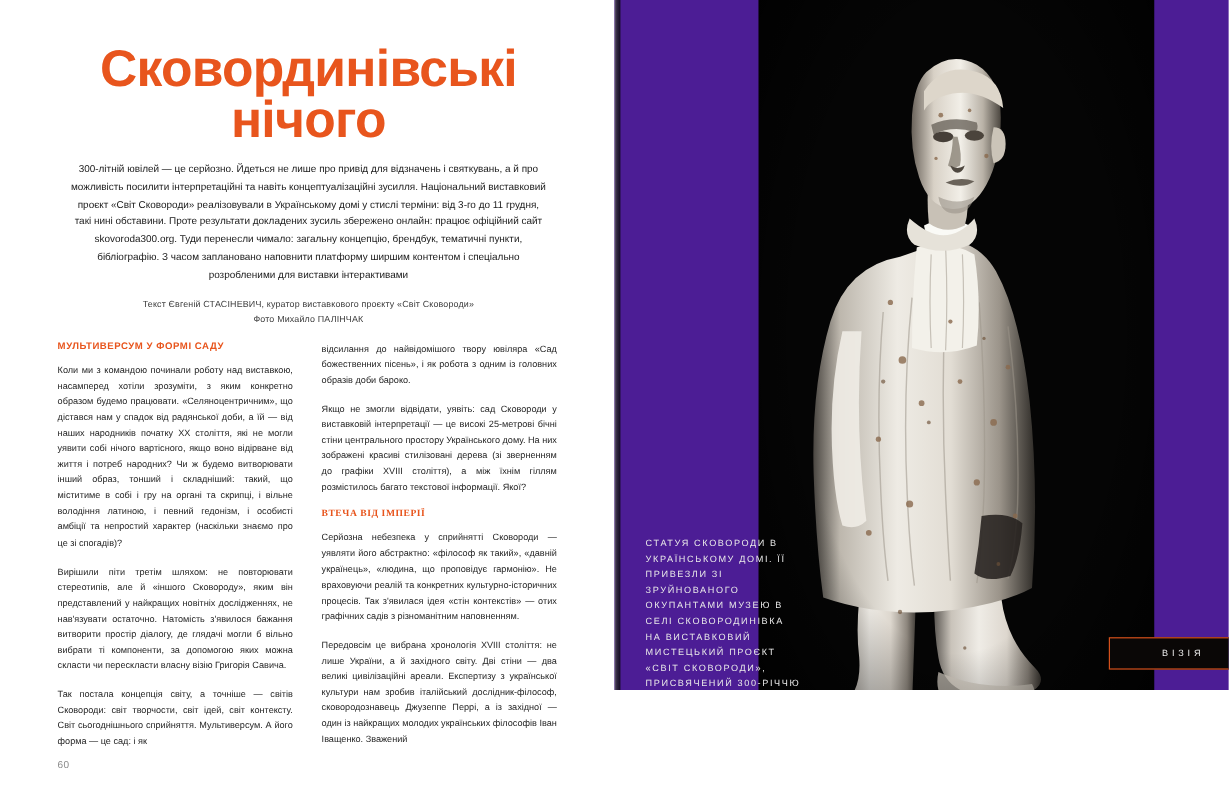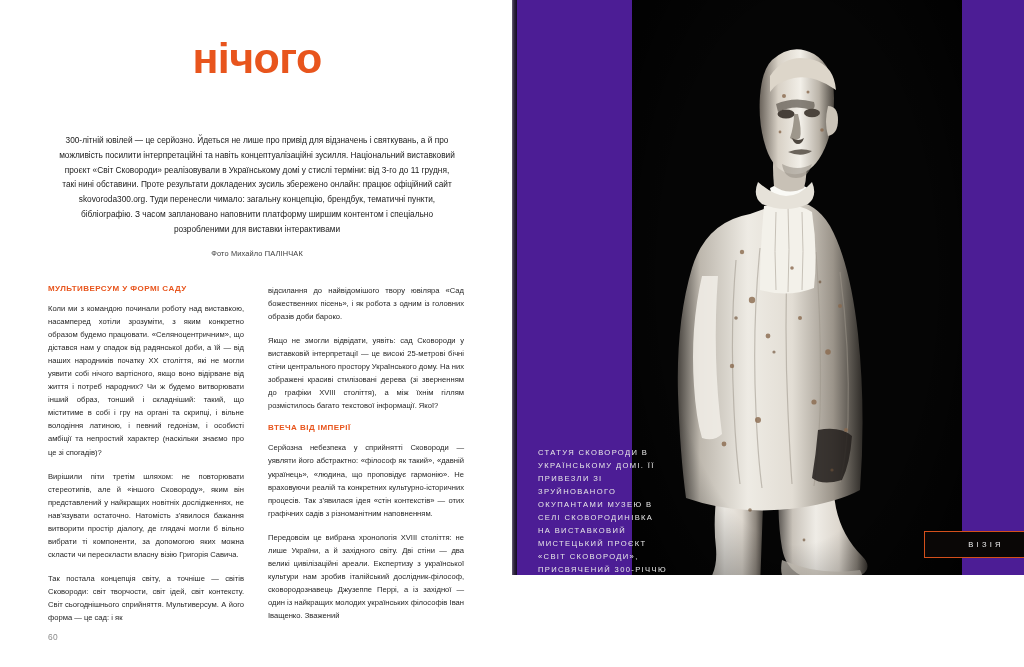--- a/index.html
+++ b/index.html
@@ -33,21 +33,21 @@
 
   .cols{position:absolute;left:48px;top:284px;width:420px;height:335px;}
   .col{position:absolute;top:0;width:196px;height:335px;}
   .col-1{left:0;}
   .col-2{left:220px;}
 
   .subhead{
     color:#e8551d;font-weight:700;font-size:8px;letter-spacing:0.45px;
     margin:0 0 9px 0;text-transform:uppercase;
   }
-  .subhead.spaced{margin-top:2px;}
+  .subhead.spaced{margin-top:2px;font-family:Liberation Serif, serif;}
   .body-p{
     font-size:7.6px;line-height:1.72;color:#262626;margin:0 0 11px 0;
     text-align:justify;hyphens:none;
   }
   .body-p:last-child{margin-bottom:0;}
 
   .folio{
     position:absolute;left:48px;top:632px;font-size:8.4px;color:#8a8a8a;
     letter-spacing:0.3px;
   }
@@ -83,26 +83,28 @@
   }
 </style>
 </head>
 <body>
 
 <div class="spread">
 
   <div class="page-left">
 
     <div class="headline">
+      <span>Сковординівські</span>
       <span class="l2">нічого</span>
     </div>
 
     <div class="standfirst">300-літній ювілей — це серйозно. Йдеться не лише про привід для відзначень і святкувань, а й про можливість посилити інтерпретаційні та навіть концептуалізаційні зусилля. Національний виставковий проєкт «Світ Сковороди» реалізовували в Українському домі у стислі терміни: від 3-го до 11 грудня, такі нині обставини. Проте результати докладених зусиль збережено онлайн: працює офіційний сайт skovoroda300.org. Туди перенесли чимало: загальну концепцію, брендбук, тематичні пункти, бібліографію. З часом заплановано наповнити платформу ширшим контентом і спеціально розробленими для виставки інтерактивами</div>
 
     <div class="byline">
+      <div>Текст Євгеній СТАСІНЕВИЧ, куратор виставкового проєкту «Світ Сковороди»</div>
       <div>Фото Михайло ПАЛІНЧАК</div>
     </div>
 
     <div class="cols">
 
       <div class="col col-1">
         <div class="subhead">МУЛЬТИВЕРСУМ У ФОРМІ САДУ</div>
         <p class="body-p">Коли ми з командою починали роботу над виставкою, насамперед хотіли зрозуміти, з яким конкретно образом будемо працювати. «Селяноцентричним», що дістався нам у спадок від радянської доби, а їй — від наших народників початку ХХ століття, які не могли уявити собі нічого вартісного, якщо воно відірване від життя і потреб народних? Чи ж будемо витворювати інший образ, тонший і складніший: такий, що міститиме в собі і гру на органі та скрипці, і вільне володіння латиною, і певний гедонізм, і особисті амбіції та непростий характер (наскільки знаємо про це зі спогадів)?</p>
         <p class="body-p">Вирішили піти третім шляхом: не повторювати стереотипів, але й «іншого Сковороду», яким він представлений у найкращих новітніх дослідженнях, не нав'язувати остаточно. Натомість з'явилося бажання витворити простір діалогу, де глядачі могли б вільно вибрати ті компоненти, за допомогою яких можна скласти чи перескласти власну візію Григорія Савича.</p>
         <p class="body-p">Так постала концепція світу, а точніше — світів Сковороди: світ творчости, світ ідей, світ контексту. Світ сьогоднішнього сприйняття. Мультиверсум. А його форма — це сад: і як</p>

